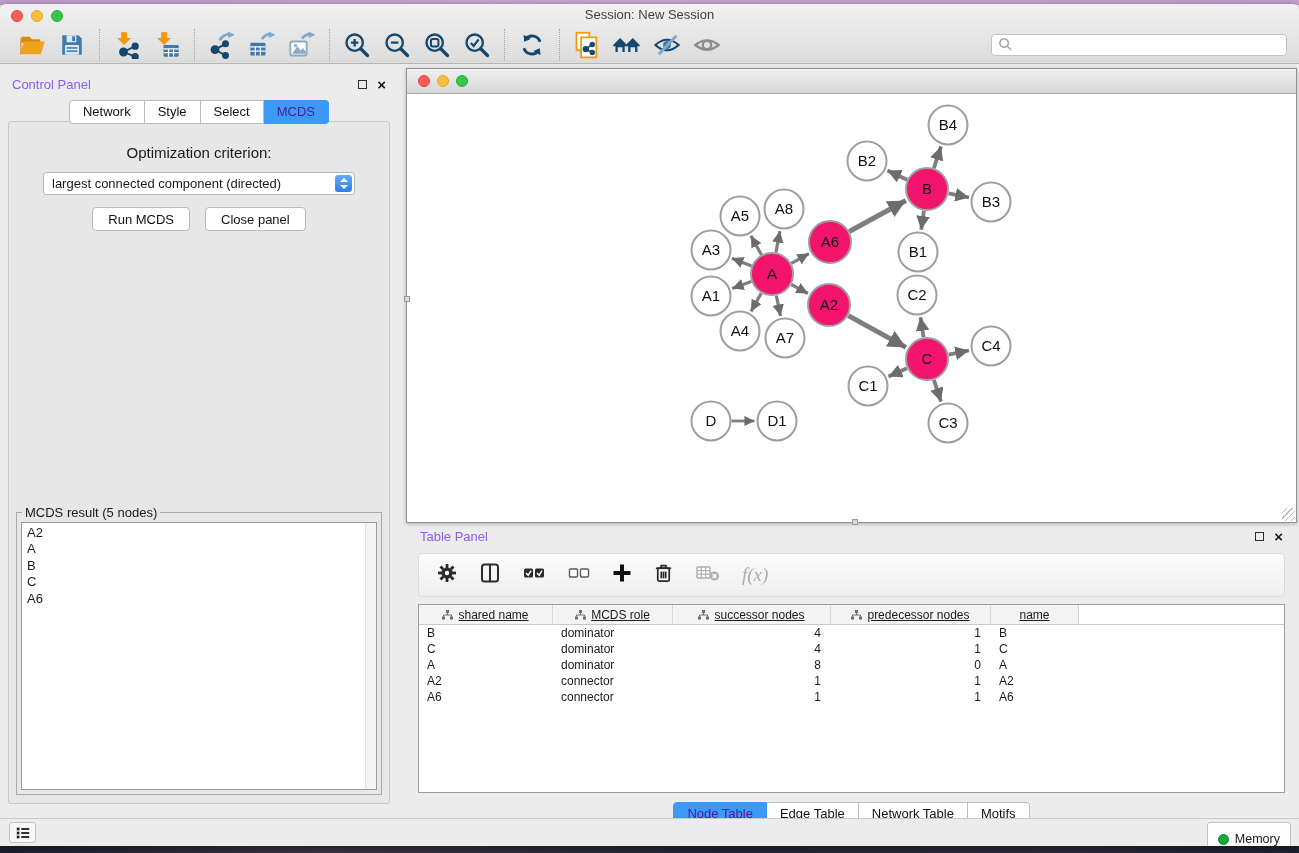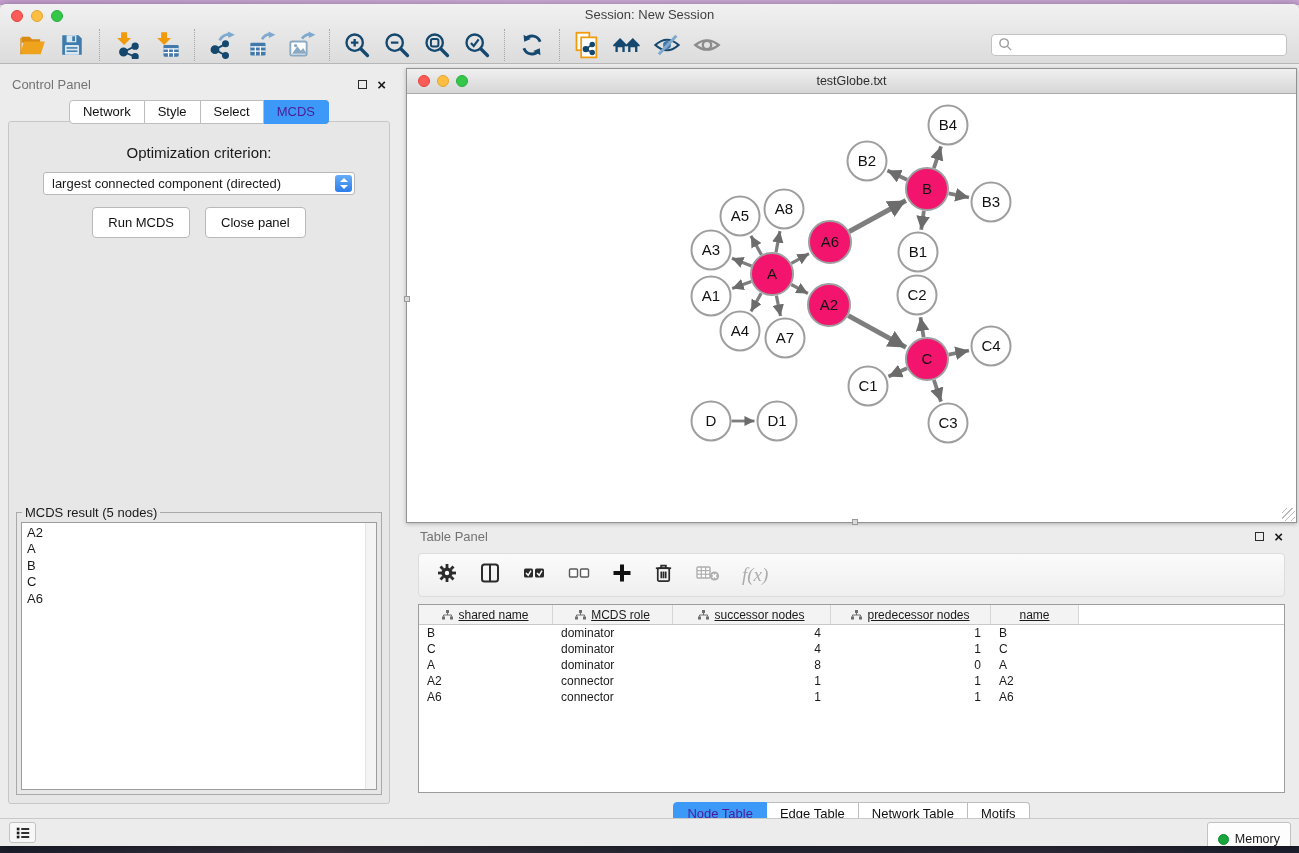--- a/index.html
+++ b/index.html
@@ -26,40 +26,40 @@
   .tsep { border-left:1px dotted #A5A5A5; height:32px; margin:0 7px; }
   .search-wrap { margin-left:auto; width:296px; height:22px; background:#FFF; border:1px solid #C2C2C2; border-radius:4px; display:flex; align-items:center; padding:0 6px; }
   .search-wrap input { border:none; outline:none; flex:1; font-size:12px; font-family:"Liberation Sans",sans-serif; background:transparent; }
 
   
   .main { position:absolute; top:64px; left:0; right:0; bottom:34px; }
 
   
   .control-panel { position:absolute; left:8px; top:6px; width:382px; bottom:4px; }
   .panel-head { display:flex; align-items:center; height:20px; padding:0 4px; }
-  .panel-title { font-size:13px; color:#737373; }
+  .panel-title { font-size:13px; color:#8b5cf6; }
   .panel-head .spacer { flex:1; }
   .win-float { width:9px; height:9px; border:1.5px solid #2B2B2B; margin-right:10px; }
   .win-close { font-size:15px; font-weight:700; color:#1A1A1A; line-height:9px; }
 
   .seg { display:flex; }
   .seg .tab { background:#FFF; border:1px solid #BDBDBD; border-left:none; padding:3px 13px 4px; font-size:13px; color:#111; white-space:nowrap; }
   .seg .tab:first-child { border-left:1px solid #BDBDBD; border-radius:4px 0 0 4px; }
   .seg .tab:last-child { border-radius:0 4px 4px 0; }
   .seg .tab.active { background:#3D99F8; border-color:#3D99F8; color:#4c1d95; }
 
   .cp-tabs-row { display:flex; justify-content:center; margin-top:6px; position:relative; z-index:2; }
   .cp-content { position:absolute; left:0; right:0; top:47px; bottom:4px; border:1px solid #C7C7C7; background:#E7E7E7; border-radius:3px; }
   .opt-label { text-align:center; margin-top:22px; font-size:15px; }
   .dropdown { width:312px; height:23px; margin:11px auto 0; background:#FFF; border:1px solid #B9B9B9; border-radius:3px; position:relative; display:flex; align-items:center; padding-left:8px; font-size:13px; }
   .dd-stepper { position:absolute; right:2px; top:2px; bottom:2px; width:17px; border-radius:3px; background:linear-gradient(#66ADF9,#2D7DE9); display:flex; flex-direction:column; align-items:center; justify-content:center; gap:3px; }
   .tri-up { width:0; height:0; border-left:4px solid transparent; border-right:4px solid transparent; border-bottom:4px solid #FFF; }
   .tri-down { width:0; height:0; border-left:4px solid transparent; border-right:4px solid transparent; border-top:4px solid #FFF; }
   .btn-row { display:flex; justify-content:center; gap:15px; margin-top:12px; }
-  .push-btn { background:#FFF; border:1px solid #B9B9B9; border-radius:4px; height:31px; padding:0 15px; font-size:13px; font-family:"Liberation Sans",sans-serif; color:#111; }
+  .push-btn { background:#FFF; border:1px solid #B9B9B9; border-radius:4px; height:24px; padding:0 15px; font-size:13px; font-family:"Liberation Sans",sans-serif; color:#111; }
 
   .result-group { position:absolute; left:7px; right:7px; top:390px; bottom:8px; border:1px solid #A9A9A9; background:#E7E7E7; }
   .result-legend { position:absolute; top:-8px; left:5px; background:#E7E7E7; padding:0 3px; font-size:13px; }
   .result-list { position:absolute; left:4px; right:4px; top:9px; bottom:4px; background:#FFF; border:1px solid #9C9C9C; overflow:hidden; }
   .result-items { padding:2px 0 0 5px; font-size:13px; line-height:16.4px; }
   .result-scroll { position:absolute; right:0; top:0; bottom:0; width:11px; background:#F4F4F4; border-left:1px solid #E4E4E4; }
 
   
   .network-frame { position:absolute; left:406px; top:0; width:891px; height:455px; border:1px solid #939393; background:#FFF; box-shadow:0 1px 4px rgba(0,0,0,.25); }
   .net-titlebar { height:25px; background:linear-gradient(#F0F0F0,#D6D6D6); border-bottom:1px solid #ABABAB; position:relative; }
@@ -314,21 +314,20 @@
       </div>
     </div>
 
     <div class="network-frame">
       <div class="net-titlebar">
         <div class="net-lights">
           <div class="light red"></div>
           <div class="light yellow"></div>
           <div class="light green"></div>
         </div>
-        <div class="net-title">testGlobe.txt</div>
       </div>
       <div class="net-canvas">
         <svg id="net-svg" viewBox="0 0 889 428" preserveAspectRatio="none">
             <defs>
               <marker id="arr" viewBox="0 0 6 6" refX="6" refY="3" markerWidth="3.6" markerHeight="3.6" orient="auto" markerUnits="strokeWidth">
                 <path d="M0 0 L6 3 L0 6 z" fill="#6C6C6C"></path>
               </marker>
             </defs>
             <line x1="344.3" y1="187.5" x2="325.2" y2="194.4" stroke="#7E7E7E" stroke-width="3.2" marker-end="url(#arr)"></line>
             <line x1="344.5" y1="171.9" x2="324.9" y2="164.2" stroke="#7E7E7E" stroke-width="3.2" marker-end="url(#arr)"></line>

